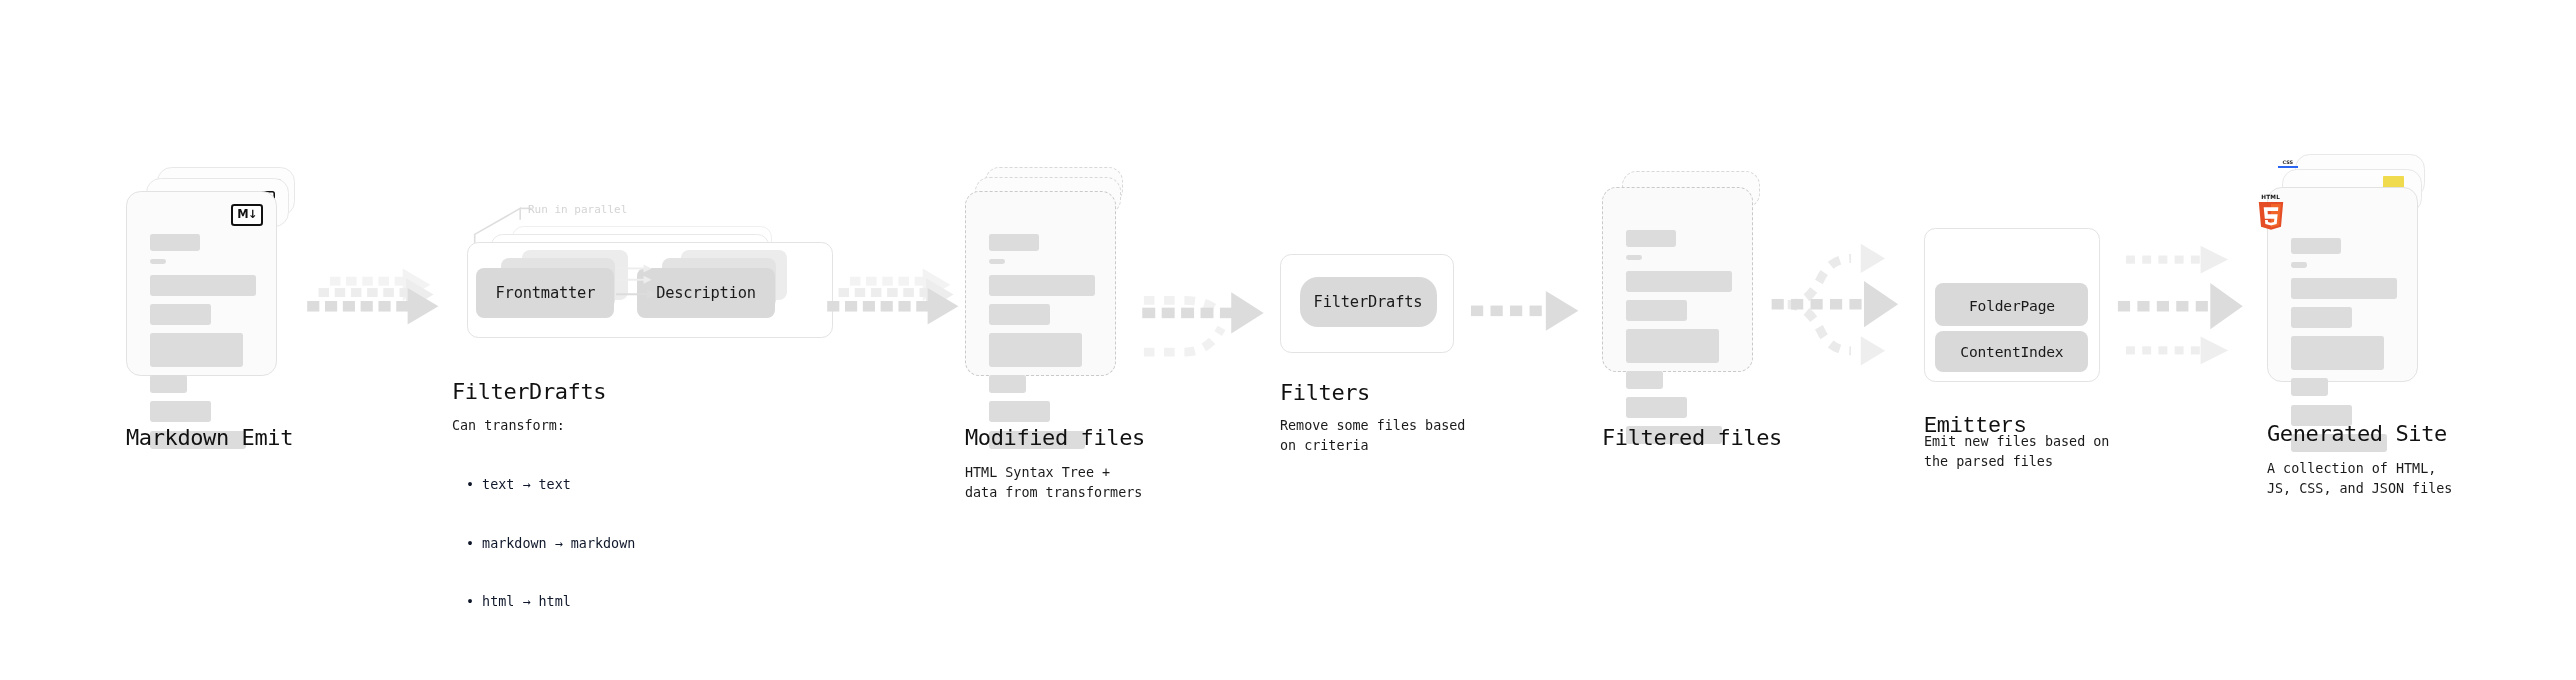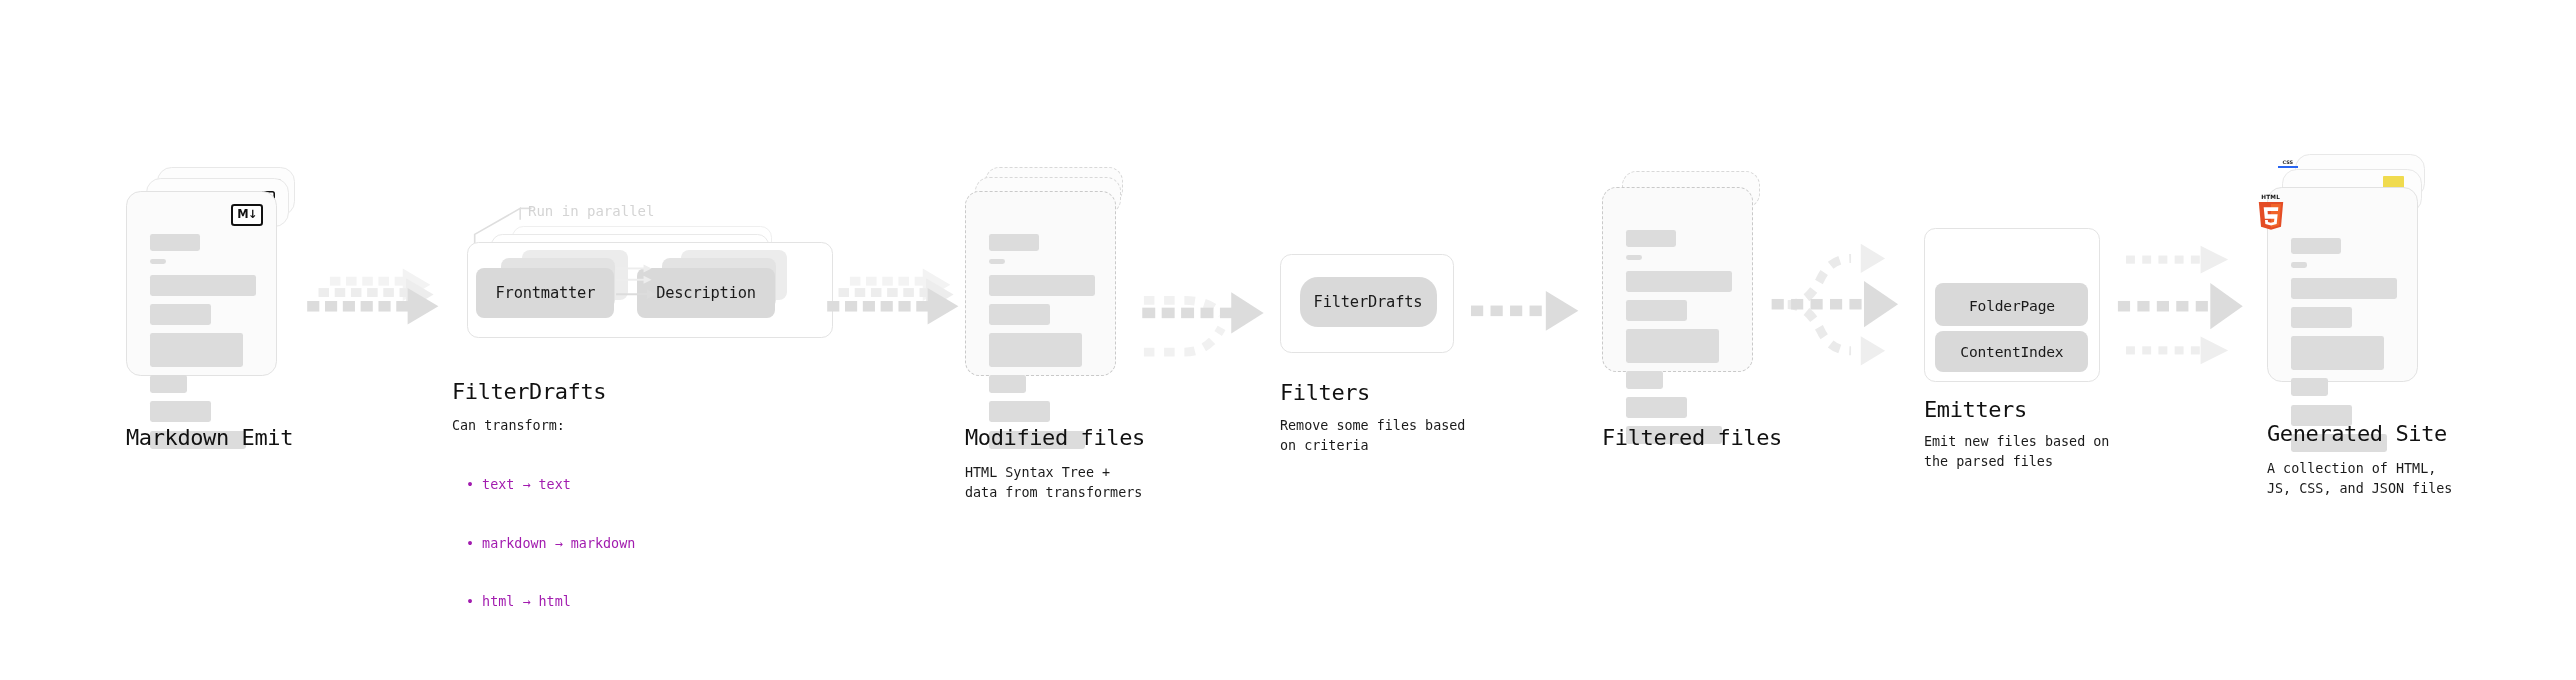--- a/index.html
+++ b/index.html
@@ -132,29 +132,29 @@
   }
   .cap-sub {
     position: absolute;
     font-size: 13.4px;
     line-height: 19.5px;
     color: #1a1a1a;
     white-space: pre;
   }
   .cap-note {
     position: absolute;
-    font-size: 14px;
+    font-size: 11px;
     color: #d4d4d4;
     white-space: nowrap;
   }
   .bullets {
     position: absolute;
     font-size: 13.4px;
     line-height: 19.5px;
-    color: #a21caf;
+    color: #0f172a;
     white-space: pre;
   }
 
   svg { display: block; overflow: visible; }
 </style>
 </head>
 <body>
 
 <div id="stage">
 
@@ -396,21 +396,21 @@
   </div>
 
   <div class="node" style="left:1924px; top:228px;">
     <div style="position:relative;width:187px;height:163px;">
       <div class="procbox" style="left:0; top:0; width:176px; height:154px;"></div>
       <div class="chip" style="left:11.4px; top:10.6px; width:153px; height:41px; font-size:14.6px;margin-top:44px;">ContentPage</div>
       <div class="chip" style="left:11.4px; top:57px; width:153px; height:41px; font-size:14.6px;">FolderPage</div>
       <div class="chip" style="left:11.4px; top:103px; width:153px; height:41px; font-size:14.6px;">ContentIndex</div>
     </div>
   </div>
-  <div class="cap-title" style="left:1924px; top:397px;">Emitters</div>
+  <div class="cap-title" style="left:1924px; top:414px;font-family:Liberation Mono, monospace;">Emitters</div>
   <div class="cap-sub" style="left:1924px; top:432px;">Emit new files based on
 the parsed files</div>
 
   <div class="node" style="left:2113px; top:228px;">
     <svg width="146" height="154" viewBox="0 0 180 190">
       <g fill="#eeeeee">
         <rect x="16" y="34" width="11" height="10"></rect>
           <rect x="36" y="34" width="11" height="10"></rect>
         <rect x="56" y="34" width="11" height="10"></rect>
           <rect x="76" y="34" width="11" height="10"></rect>

